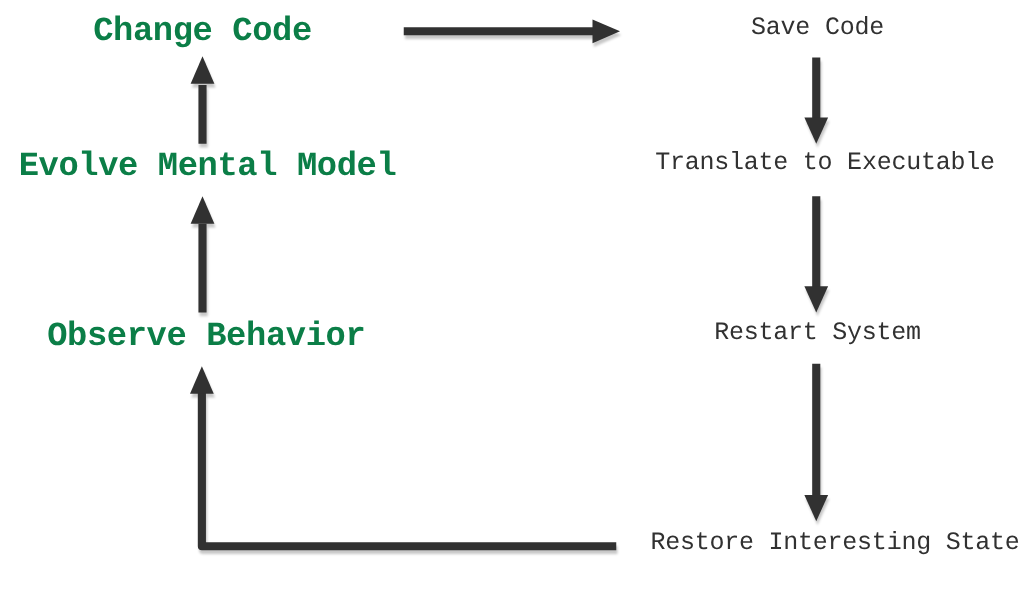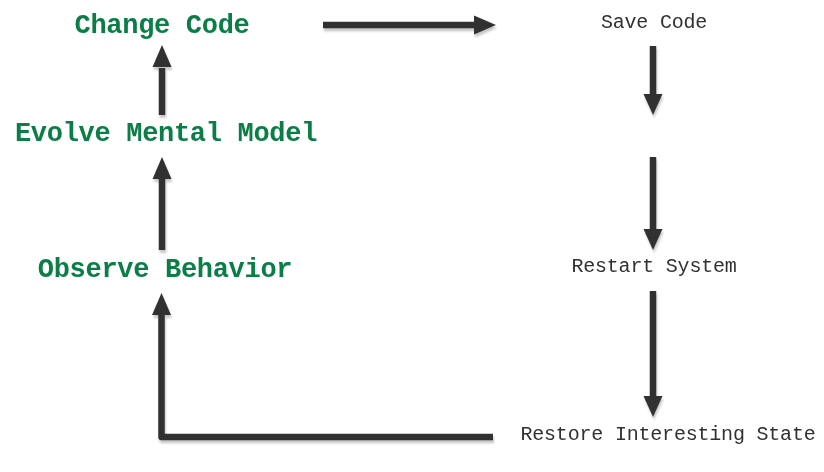--- a/index.html
+++ b/index.html
@@ -84,18 +84,19 @@
   </svg>
 
   <div class="node left-col" style="left:162px;top:11px;">Change Code</div>
 
   <div class="node left-col" style="left:165px;top:255px;">Observe Behavior</div>
 
   <div class="node left-col" style="left:166px;top:119px;">Evolve Mental Model</div>
 
   <div class="node right-col" style="left:654px;top:11px;">Save Code</div>
 
+  <div class="node right-col" style="left:660px;top:119px;">Translate to Executable</div>
 
   <div class="node right-col" style="left:654px;top:255px;">Restart System</div>
 
   <div class="node right-col" style="left:668px;top:423px;">Restore Interesting State</div>
 
 </div>
 
 </body></html>

